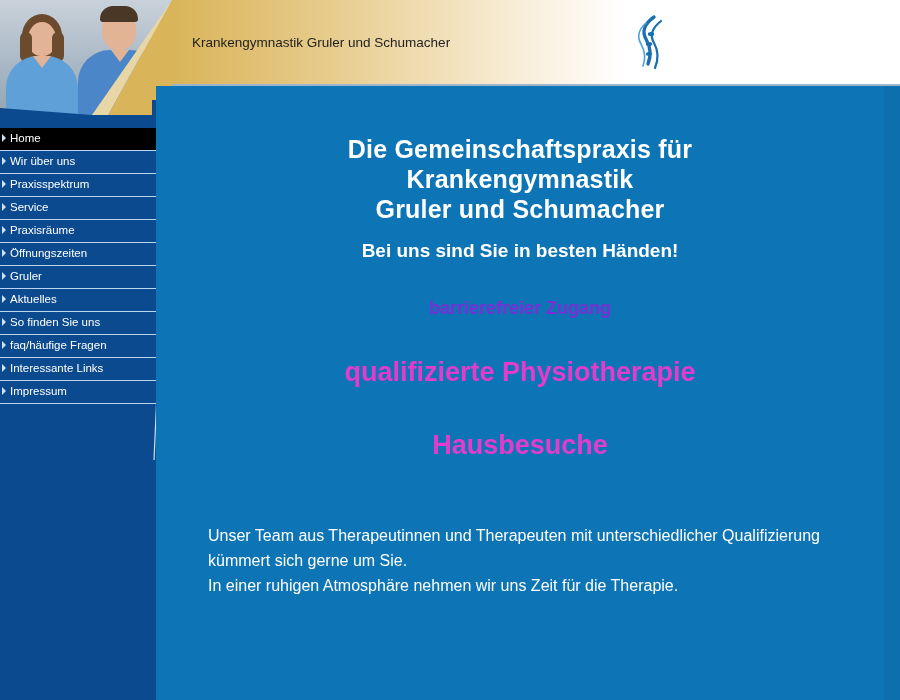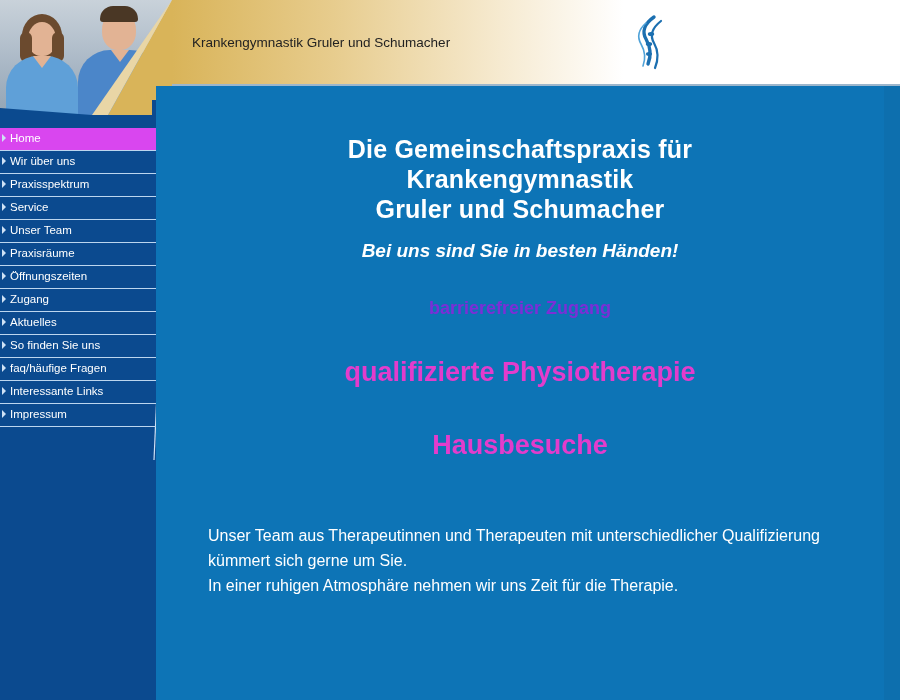--- a/index.html
+++ b/index.html
@@ -107,21 +107,21 @@
   .nav-item .tick {
     position: absolute;
     left: 2px;
     top: 6px;
     width: 0; height: 0;
     border-top: 4px solid transparent;
     border-bottom: 4px solid transparent;
     border-left: 4px solid #cfe2f5;
   }
   .nav-item.active {
-    background: #d946ef;
+    background: #000000;
   }
 
   
   #nav-diag {
     position: absolute;
     left: 152px;
     top: 100px;
     width: 22px;
     height: 360px;
     overflow: hidden;
@@ -173,21 +173,20 @@
     line-height: 30px;
     letter-spacing: 0.2px;
   }
   #h2 {
     margin: 0;
     padding-top: 16px;
     text-align: center;
     color: #ffffff;
     font-size: 19px;
     font-weight: bold;
-    font-style: italic;
   }
   .kw {
     text-align: center;
     font-weight: bold;
   }
   #kw1 {
     padding-top: 36px;
     font-size: 18px;
     color: #7c2ed6;
   }
@@ -261,33 +260,29 @@
       <div class="nav-item">
         <span class="tick"></span>
         <span>Praxisspektrum</span>
       </div>
       <div class="nav-item">
         <span class="tick"></span>
         <span>Service</span>
       </div>
       <div class="nav-item">
         <span class="tick"></span>
-        <span>Unser Team</span>
-      </div>
-      <div class="nav-item">
-        <span class="tick"></span>
         <span>Praxisräume</span>
       </div>
       <div class="nav-item">
         <span class="tick"></span>
         <span>Öffnungszeiten</span>
       </div>
       <div class="nav-item">
         <span class="tick"></span>
-        <span>Zugang</span>
+        <span>Gruler</span>
       </div>
       <div class="nav-item">
         <span class="tick"></span>
         <span>Aktuelles</span>
       </div>
       <div class="nav-item">
         <span class="tick"></span>
         <span>So finden Sie uns</span>
       </div>
       <div class="nav-item">

